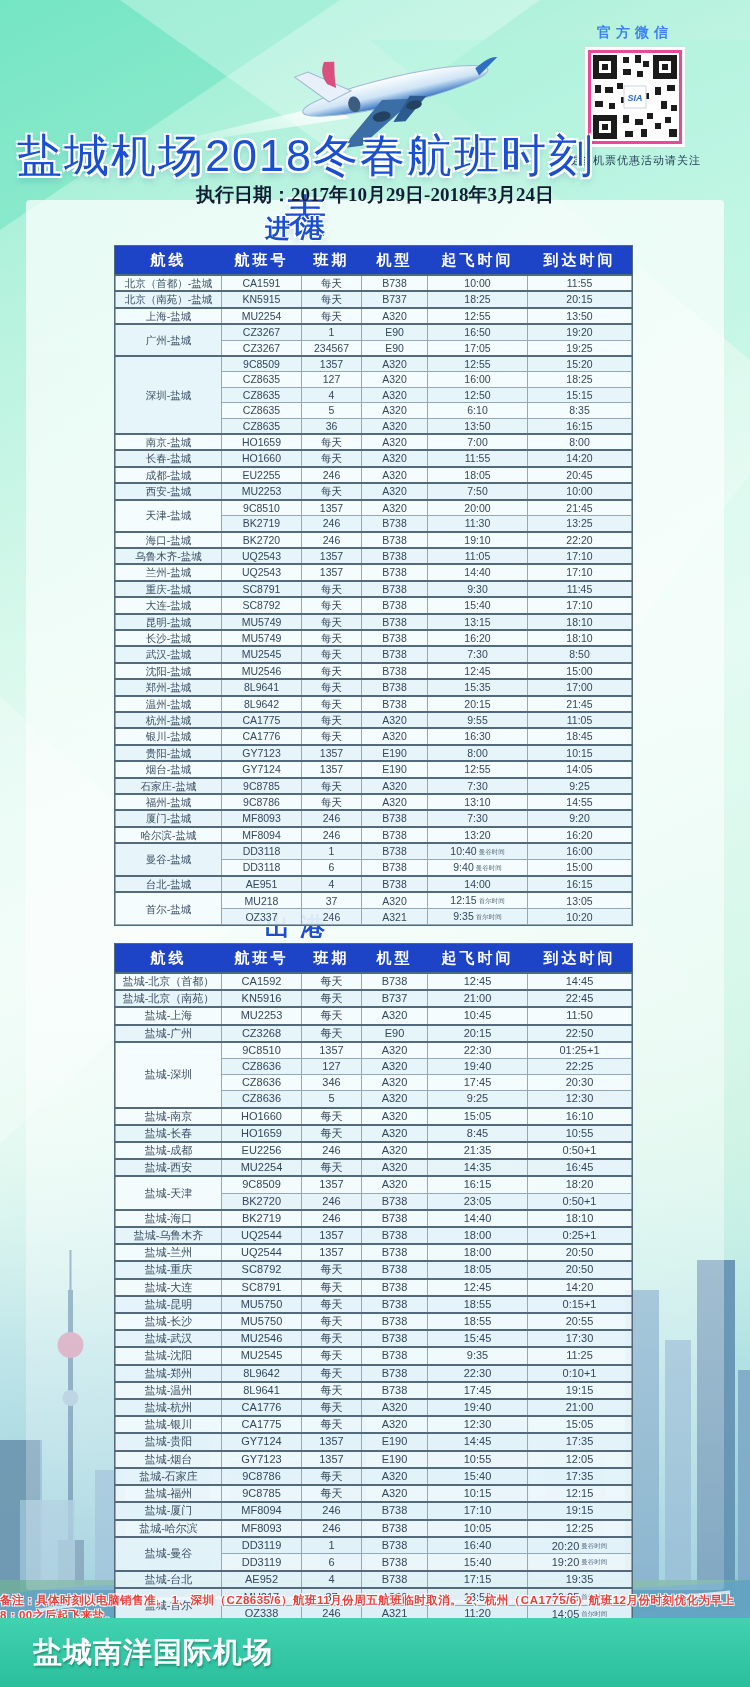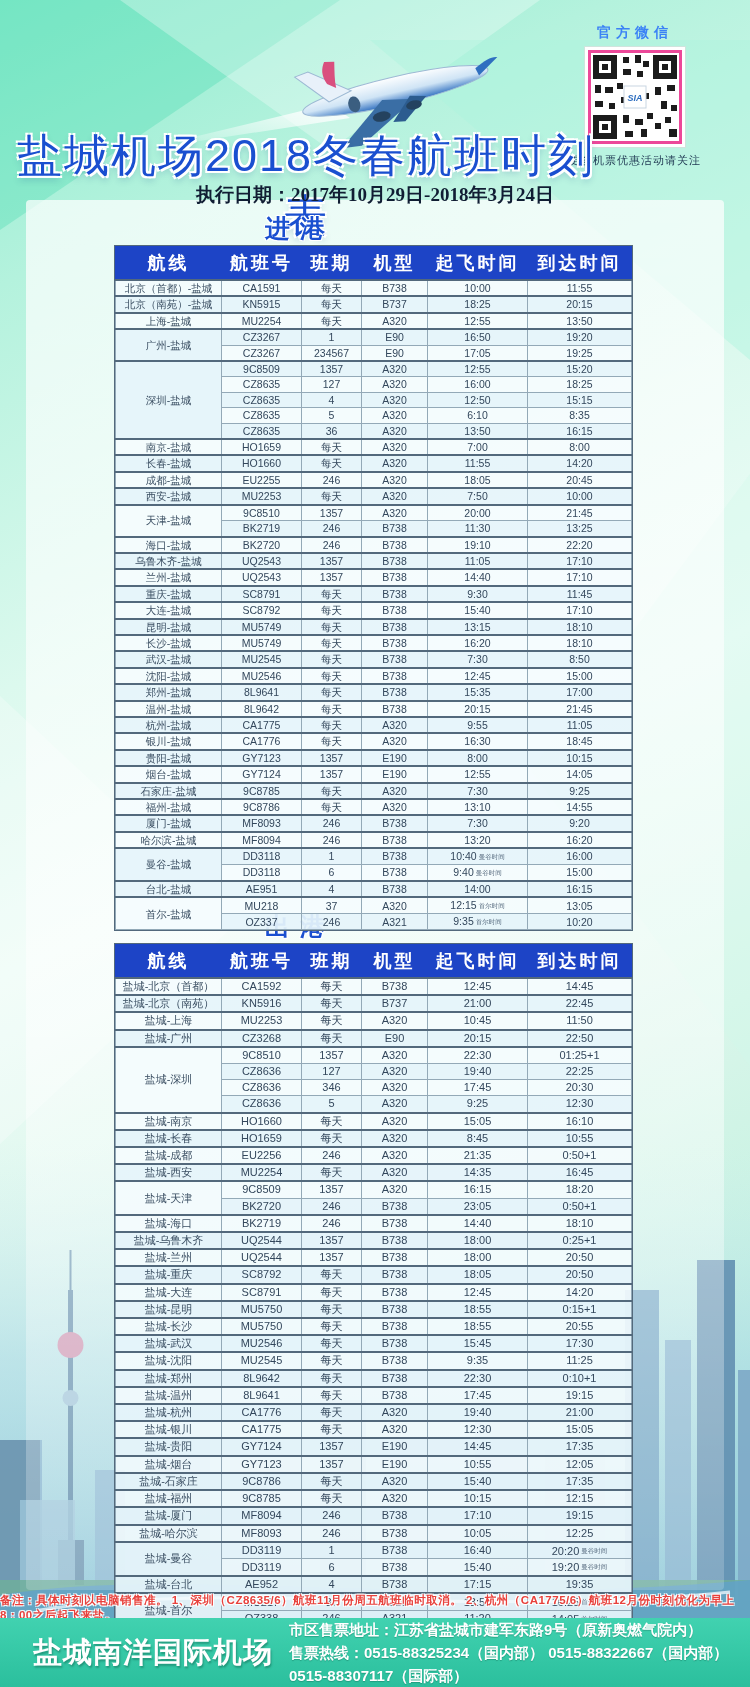--- a/index.html
+++ b/index.html
@@ -30,21 +30,21 @@
     font-family:"Liberation Serif","DejaVu Serif",serif;font-size:19px;font-weight:bold;color:#101d33;}
   .section-title{position:absolute;width:600px;text-align:center;font-size:25px;font-weight:900;letter-spacing:10px;color:#1a4fd0;
     text-shadow:-1px -1px 0 #fff,1px -1px 0 #fff,-1px 1px 0 #fff,1px 1px 0 #fff;}
   #arr-title{top:212px;}
   #dep-title{top:910px;}
   
   .flight-table{position:absolute;left:115px;width:516px;border-collapse:collapse;table-layout:fixed;
     background:rgba(244,251,254,.86);box-shadow:0 0 0 1px #53697c;}
   #arr-table{top:246px;}
   #dep-table{top:944px;}
-  .flight-table th{background:#1d44c6;color:#fff;font-size:18px;font-weight:bold;letter-spacing:3px;
+  .flight-table th{background:#1d44c6;color:#fff;font-size:15px;font-weight:bold;letter-spacing:3px;
     padding:4px 0;border:1px solid #1d44c6;}
   .flight-table td{border:1px solid #93a9b7;text-align:center;color:#33475c;padding:0;overflow:hidden;white-space:nowrap;}
   #arr-table td{height:14.4px;line-height:14.4px;font-size:10.5px;}
   #dep-table td{height:15.2px;line-height:15.2px;font-size:11px;}
   .flight-table tr:nth-child(even) td{background:rgba(219,238,247,.55);}
   .flight-table tr.group-start td{border-top:2px solid #53697c;}
   td.route-cell{font-size:10px;color:#3a4e62;}
   .tz-note{font-size:6.5px;color:#51657a;margin-left:2px;vertical-align:1.5px;letter-spacing:0;}
   
   .city-wrap{position:absolute;left:0;top:1140px;width:750px;height:480px;}
@@ -848,17 +848,13 @@
         <td>A321</td>
         <td>11:20</td>
         <td>14:05<span class="tz-note">首尔时间</span></td>
       </tr>
     </tbody>
 </table>
 
 <div class="note-line">备注：具体时刻以电脑销售准。 1、深圳（CZ8635/6）航班11月份周五航班临时取消。  2、杭州（CA1775/6）航班12月份时刻优化为早上8：00之后起飞来盐。</div>
 <div class="footer-bar">
   <div class="airport-name">盐城南洋国际机场</div>
-  <div class="footer-text">
-    <div>市区售票地址：江苏省盐城市建军东路9号（原新奥燃气院内）</div>
-    <div>售票热线：0515-88325234（国内部）  0515-88322667（国内部）  0515-88307117（国际部）</div>
-  </div>
 </div>
 
 </body></html>

